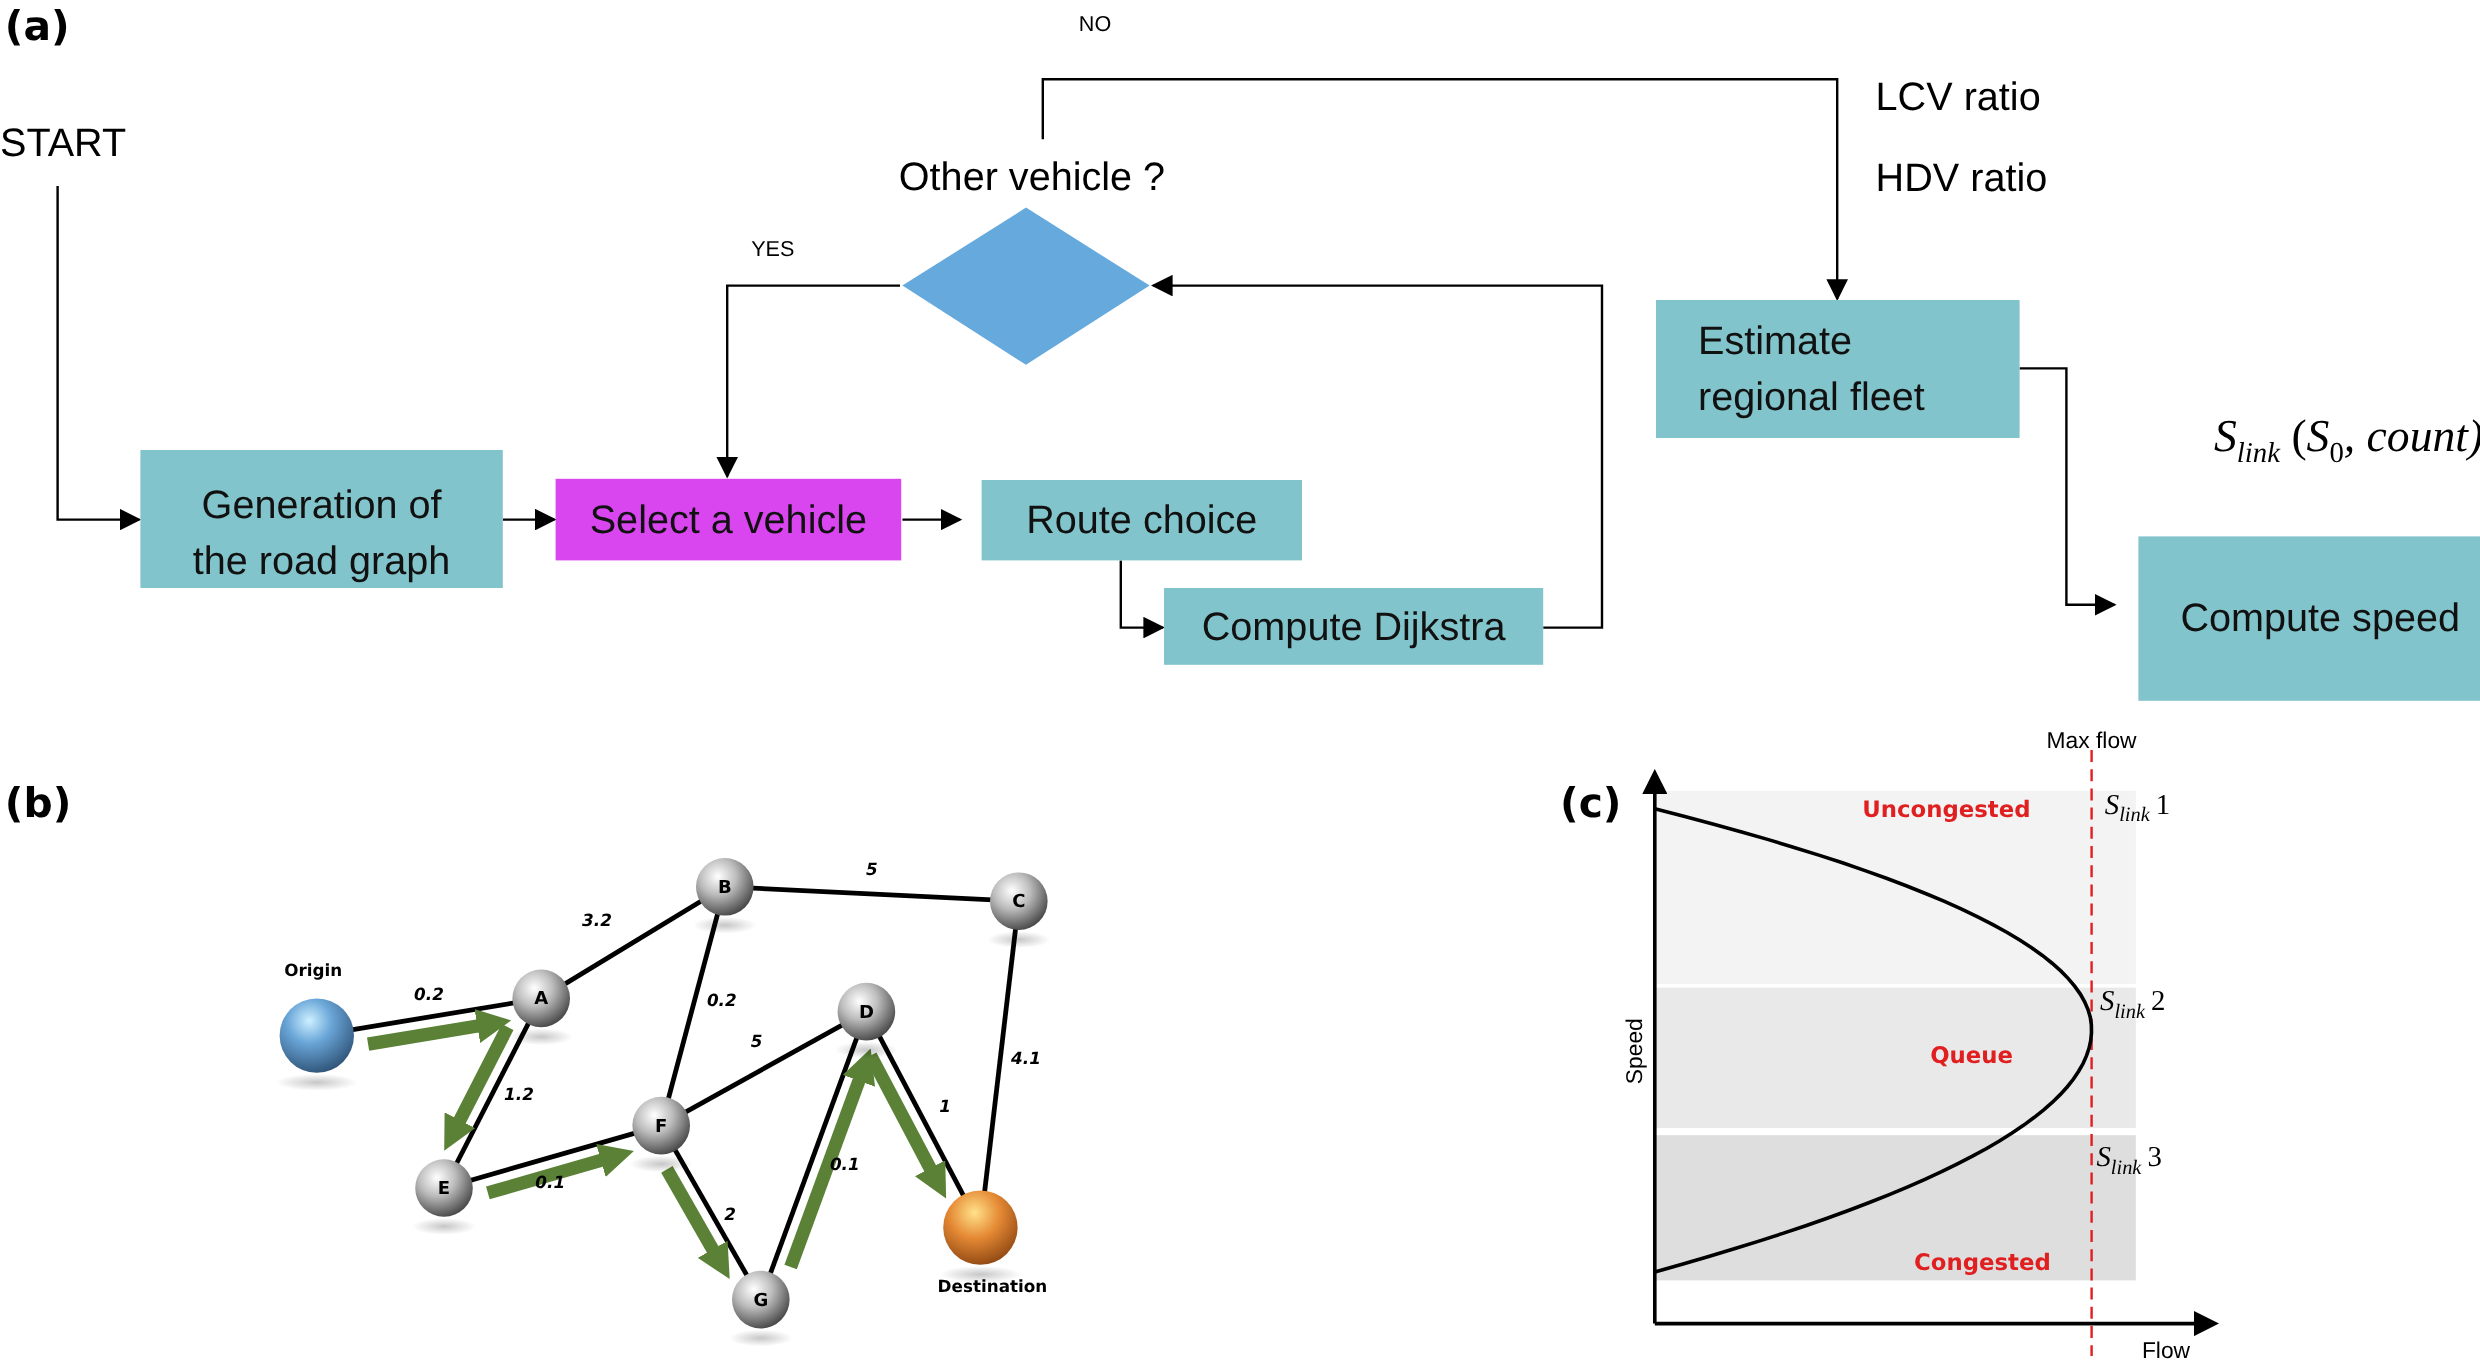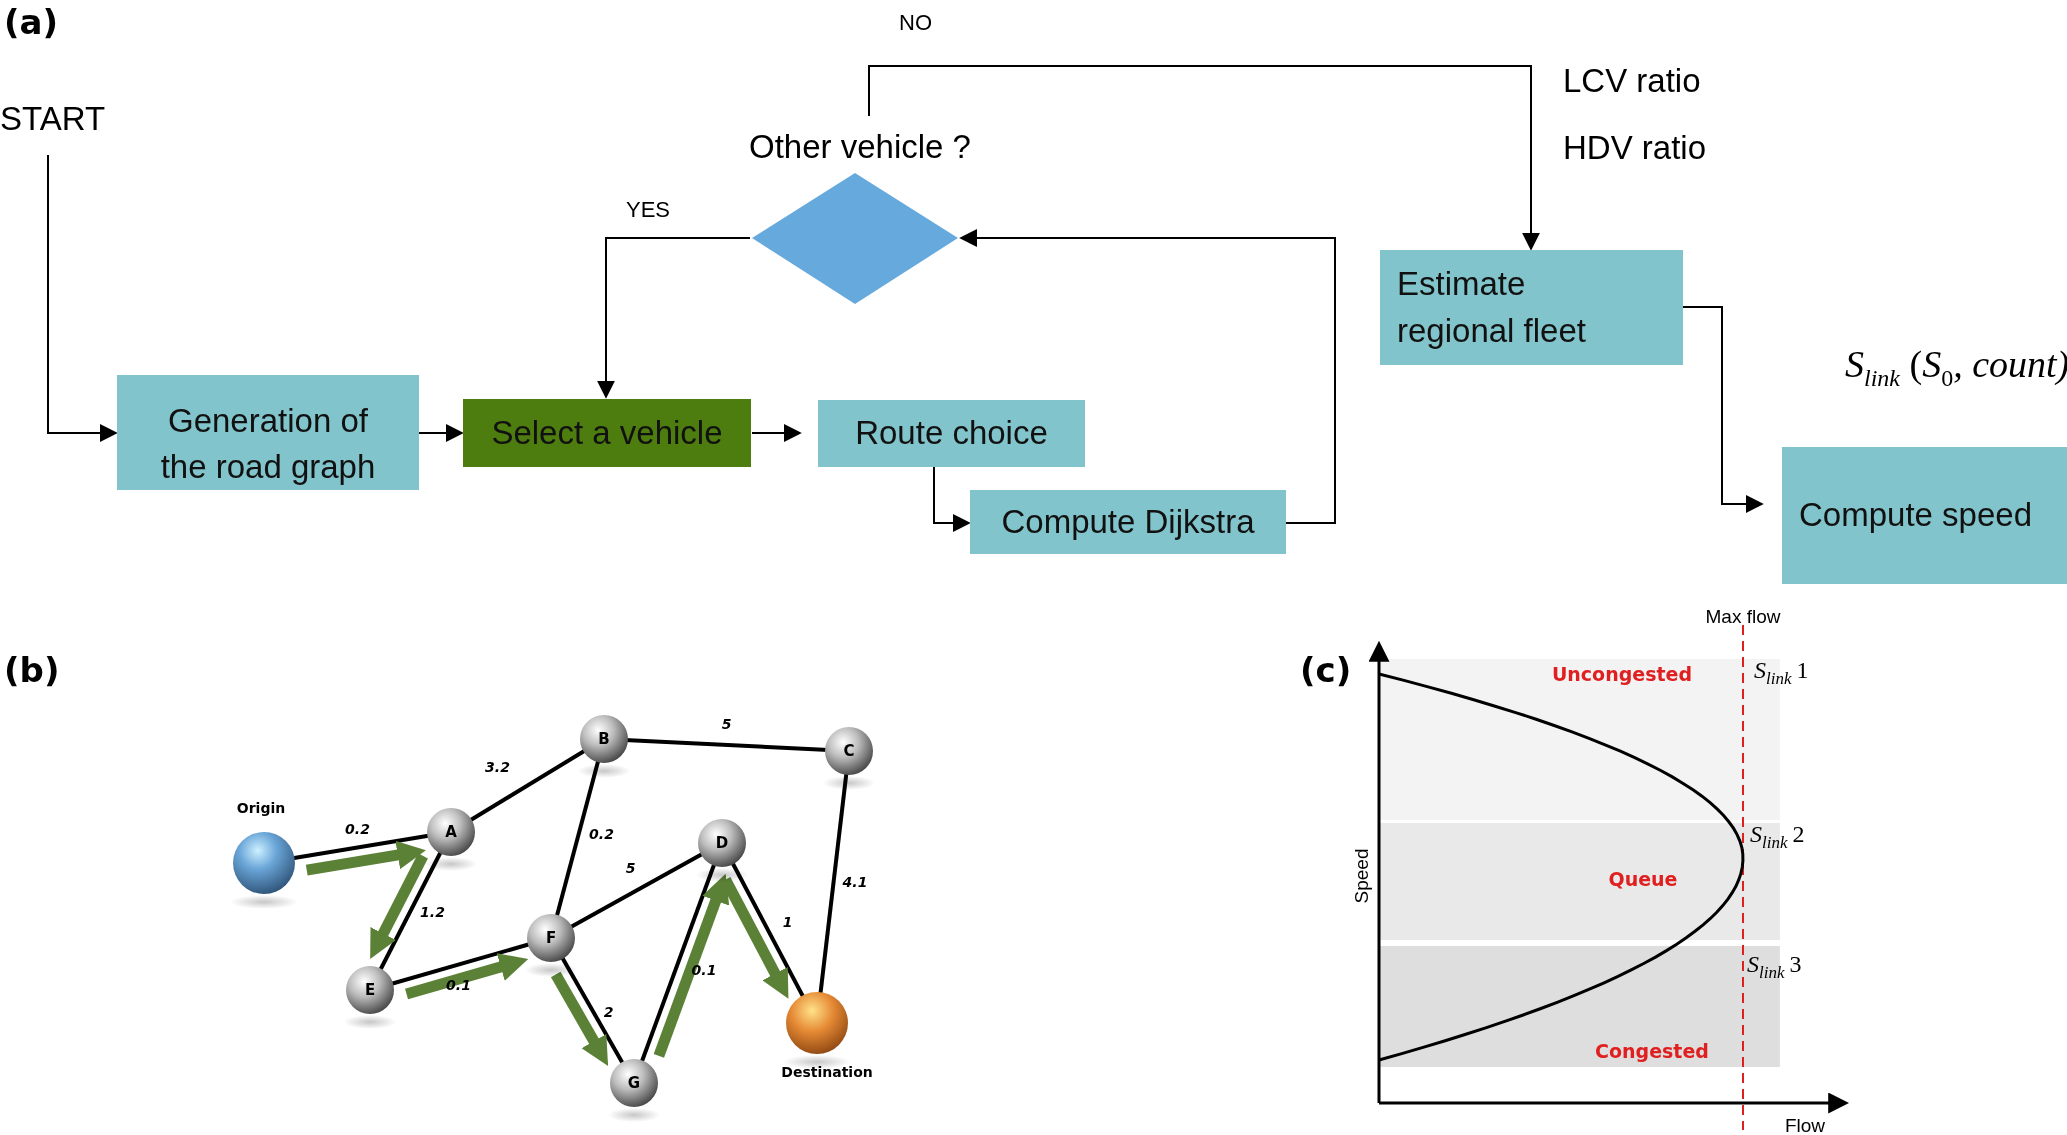--- a/index.html
+++ b/index.html
@@ -1,25 +1,25 @@
 <!DOCTYPE html>
 <html><head>
 <meta charset="utf-8">
 <style>
   html, body { margin: 0; padding: 0; background: #ffffff; }
   body { width: 2067px; height: 1135px; position: relative; overflow: hidden;
          font-family: "Liberation Sans", "DejaVu Sans", sans-serif; color: #000; }
   .panel-label { position: absolute; font-family: "DejaVu Sans", sans-serif; font-weight: bold; font-size: 34px; }
   .box { position: absolute; display: flex; align-items: center; font-size: 33px; line-height: 1.4; color: #111; box-sizing: border-box; }
   .teal { background: #82c4cb; }
-  .grey { background: #4d7c0f; }
+  .grey { background: #d946ef; }
   .center { justify-content: center; text-align: center; }
-  .left { padding-left: 17px; }
+  .left { padding-left: 35px; }
   .plain { position: absolute; font-size: 33px; white-space: nowrap; }
-  .small { position: absolute; font-size: 22px; white-space: nowrap; }
+  .small { position: absolute; font-size: 18px; white-space: nowrap; }
   .math { font-family: "Liberation Serif", "DejaVu Serif", serif; font-style: italic; }
   .math .up { font-style: normal; }
   svg { position: absolute; left: 0; top: 0; overflow: visible; }
   .node-label { font-family: "DejaVu Sans", sans-serif; font-weight: bold; font-size: 15px; }
   .edge-label { font-family: "DejaVu Sans", sans-serif; font-weight: bold; font-style: italic; font-size: 14px; }
   .od-label { font-family: "DejaVu Sans", sans-serif; font-weight: bold; font-size: 14px; }
   .zone-label { font-family: "DejaVu Sans", sans-serif; font-weight: bold; font-size: 19px; fill: #e02020; }
   .axis-label { font-family: "Liberation Sans", sans-serif; font-size: 19px; }
   .slink { font-family: "Liberation Serif", serif; font-size: 24px; }
 </style>

